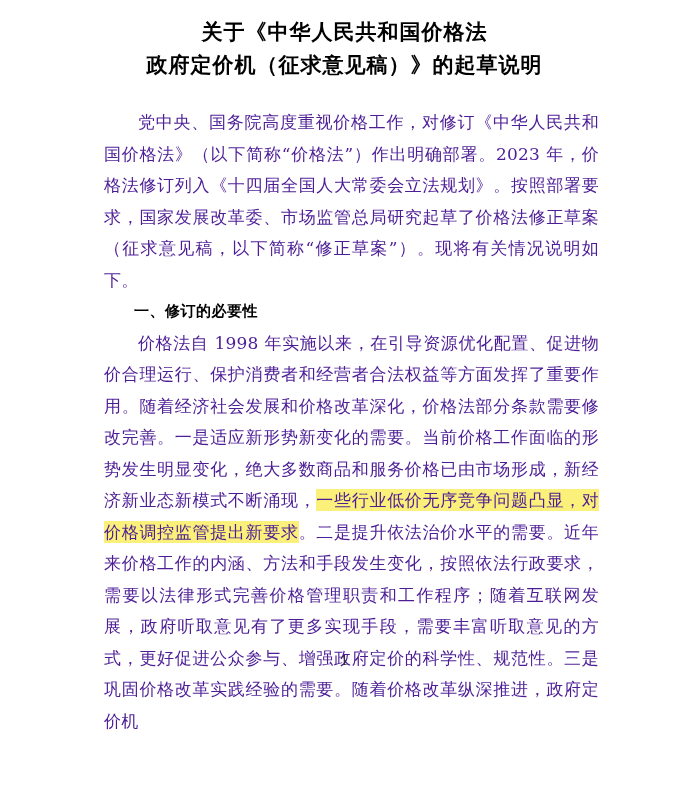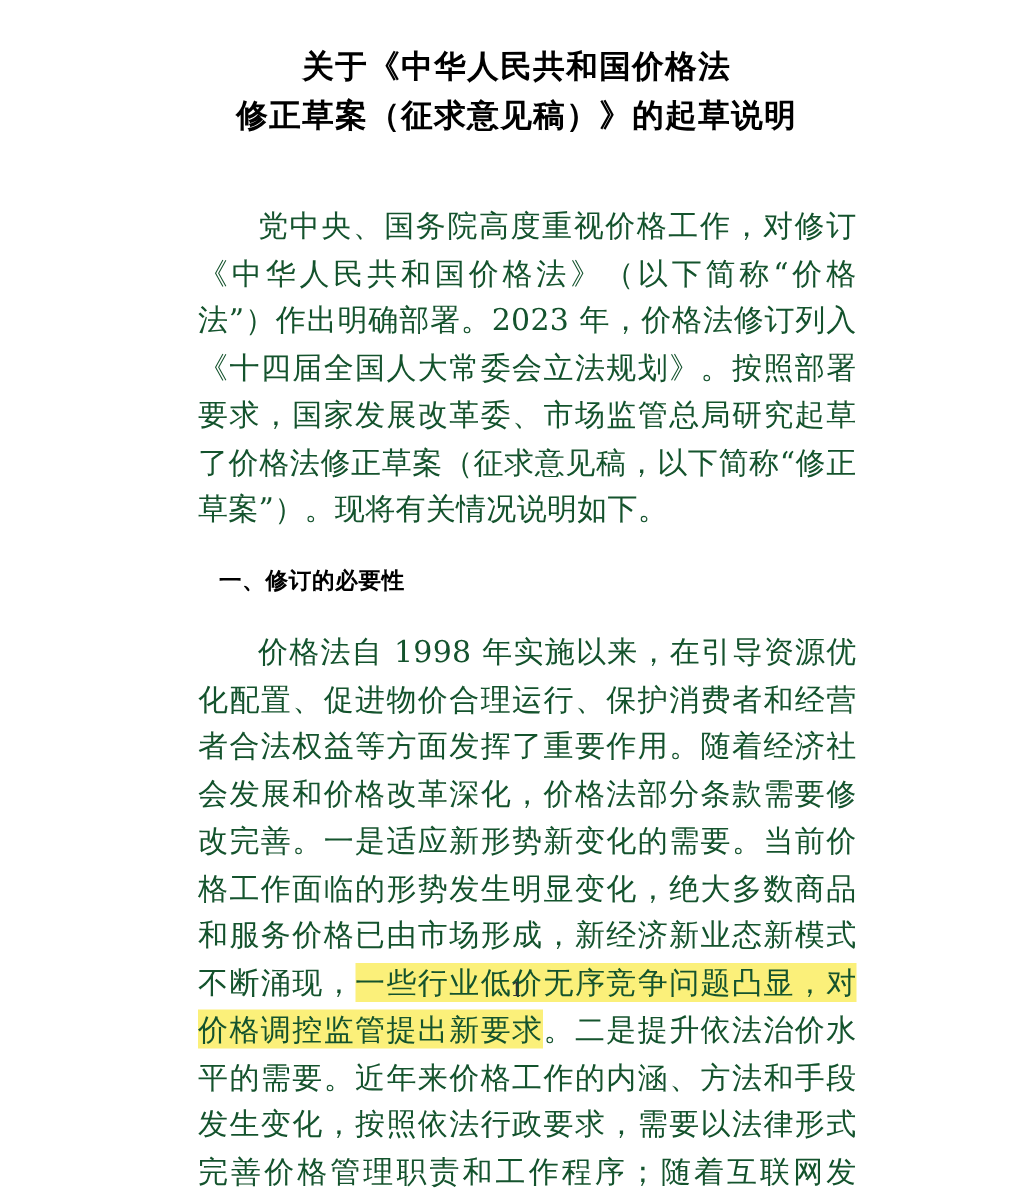--- a/index.html
+++ b/index.html
@@ -12,21 +12,21 @@
     height: 800px;
     font-family: "DejaVu Serif", "Liberation Serif", serif;
     color: #1a1a1a;
     position: relative;
     overflow: hidden;
   }
   .page {
     width: 689px;
     height: 702px;
     box-sizing: border-box;
-    padding: 12px;
+    padding: 0;
     position: relative;
     background: #fff;
   }
   .doc-title {
     text-align: center;
     font-size: 21px;
     font-weight: bold;
     letter-spacing: 1px;
     line-height: 1.55;
     color: #000;
@@ -40,27 +40,27 @@
   }
   .doc-title .line2 {
     text-indent: 0;
   }
   .body-area {
     padding-left: 104px;
     padding-right: 90px;
     padding-top: 26px;
   }
   p.para {
-    margin: 16px;
-    font-size: 20px;
+    margin: 0;
+    font-size: 17px;
     line-height: 31.5px;
     text-align: justify;
     text-justify: inter-ideograph;
     text-indent: 2em;
-    color: #14532d;
+    color: #4c1d95;
     letter-spacing: 0.2px;
   }
   p.heading {
     margin: 0;
     font-size: 15px;
     line-height: 31.5px;
     text-indent: 2em;
     font-weight: bold;
     color: #000;
     letter-spacing: 0.5px;
@@ -81,21 +81,21 @@
   }
   .seg { white-space: normal; }
 </style>
 </head>
 <body>
 
 <div class="page">
 
   <div class="doc-title">
     <span class="line">关于《中华人民共和国价格法</span>
-    <span class="line line2">修正草案（征求意见稿）》的起草说明</span>
+    <span class="line line2">政府定价机（征求意见稿）》的起草说明</span>
   </div>
 
   <div class="body-area">
 
     <p class="para">党中央、国务院高度重视价格工作，对修订《中华人民共和国价格法》（以下简称“价格法”）作出明确部署。2023 年，价格法修订列入《十四届全国人大常委会立法规划》。按照部署要求，国家发展改革委、市场监管总局研究起草了价格法修正草案（征求意见稿，以下简称“修正草案”）。现将有关情况说明如下。</p>
 
     <p class="heading">一、修订的必要性</p>
 
     <p class="para"><span class="seg">价格法自 1998 年实施以来，在引导资源优化配置、促进物价合理运行、保护消费者和经营者合法权益等方面发挥了重要作用。随着经济社会发展和价格改革深化，价格法部分条款需要修改完善。一是适应新形势新变化的需要。当前价格工作面临的形势发生明显变化，绝大多数商品和服务价格已由市场形成，新经济新业态新模式不断涌现，</span><span class="hl">一些行业低价无序竞争问题凸显，对价格调控监管提出新要求</span><span class="seg">。二是提升依法治价水平的需要。近年来价格工作的内涵、方法和手段发生变化，按照依法行政要求，需要以法律形式完善价格管理职责和工作程序；随着互联网发展，政府听取意见有了更多实现手段，需要丰富听取意见的方式，更好促进公众参与、增强政府定价的科学性、规范性。三是巩固价格改革实践经验的需要。随着价格改革纵深推进，政府定价机</span></p>
 

